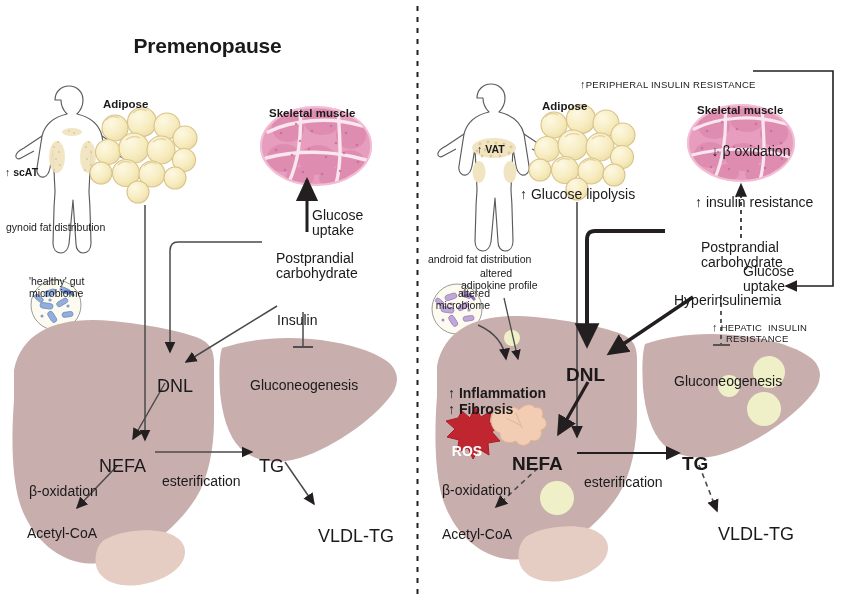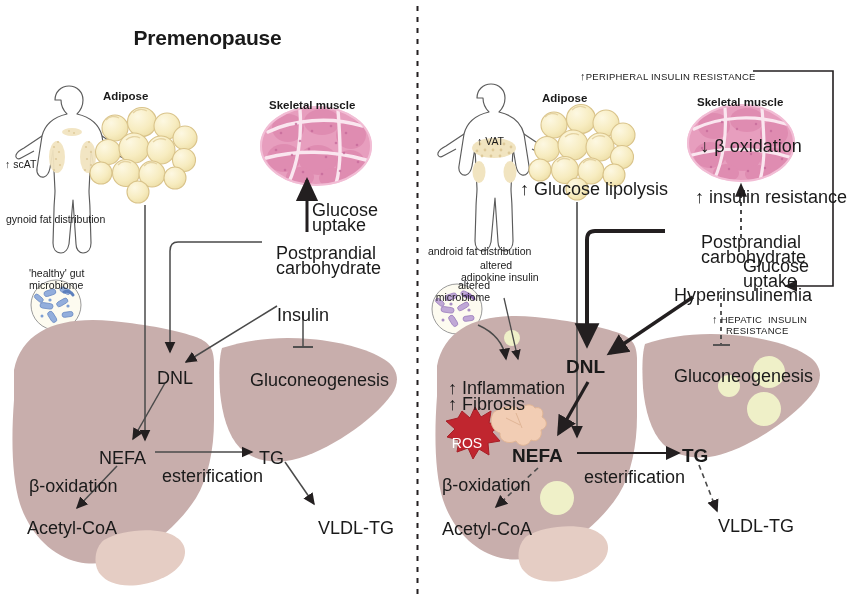--- a/index.html
+++ b/index.html
@@ -1,31 +1,31 @@
 <!DOCTYPE html>
 <html><head>
 <meta charset="utf-8">
 <style>
   html,body{margin:0;padding:0;background:#ffffff;}
   body{width:851px;height:605px;overflow:hidden;
        font-family:"Liberation Sans","DejaVu Sans",sans-serif;color:#1a1a1a;}
   #stage{position:relative;width:851px;height:605px;background:#fff;}
-  .panel{position:absolute;top:8px;height:495px;}
+  .panel{position:absolute;top:16px;height:495px;}
   #panel-pre{left:0;width:415px;}
   #panel-post{left:420px;width:431px;}
   svg.layer{position:absolute;left:0;top:0;width:851px;height:605px;overflow:visible;}
   .txt{position:absolute;white-space:pre;line-height:1.12;}
   .title{font-size:21px;font-weight:bold;letter-spacing:-.2px;}
   .hdr{font-size:11.5px;font-weight:bold;}
-  .lbl{font-size:18px;}
+  .lbl{font-size:14px;}
   .lbl-sm{font-size:10.5px;}
   .lbl-xs{font-size:14px;}
   .big{font-size:18px;}
   .bigb{font-size:19px;font-weight:bold;}
-  .bold{font-weight:normal;}
+  .bold{font-weight:bold;}
   .caps{font-size:9.5px;letter-spacing:.25px;}
   .caps .c1{font-size:11px;}
   .ctr{text-align:center;}
   .rt{text-align:right;}
 </style>
 </head>
 <body>
 
 <div id="stage">
 
@@ -444,21 +444,21 @@
 
     <div class="txt hdr" style="left:277px;top:88px;">Skeletal muscle</div>
 
     <div class="txt lbl ctr" style="left:275px;top:128px;width:112px;">↓ β oxidation</div>
     <div class="txt lbl ctr" style="left:275px;top:143px;width:112px;margin-top:36px;">↑ insulin resistance</div>
 
     <div class="txt lbl-sm rt" style="left:0px;top:272px;width:70px;">altered</div>
     <div class="txt lbl-sm rt" style="left:0px;top:284px;width:70px;">microbiome</div>
 
     <div class="txt lbl-sm" style="left:60px;top:252px;">altered</div>
-    <div class="txt lbl-sm" style="left:41px;top:264px;">adipokine insulin</div>
+    <div class="txt lbl-sm" style="left:41px;top:264px;">adipokine profile</div>
 
     <div class="txt lbl" style="left:323px;top:248px;">Glucose</div>
     <div class="txt lbl" style="left:323px;top:263px;">uptake</div>
 
     <div class="txt lbl" style="left:281px;top:224px;">Postprandial</div>
     <div class="txt lbl" style="left:281px;top:239px;">carbohydrate</div>
 
     <div class="txt lbl" style="left:254px;top:277px;">Hyperinsulinemia</div>
 
     <div class="txt caps" style="left:292px;top:305px;"><span class="c1">↑</span> <span>HEPATIC  INSULIN</span></div>

